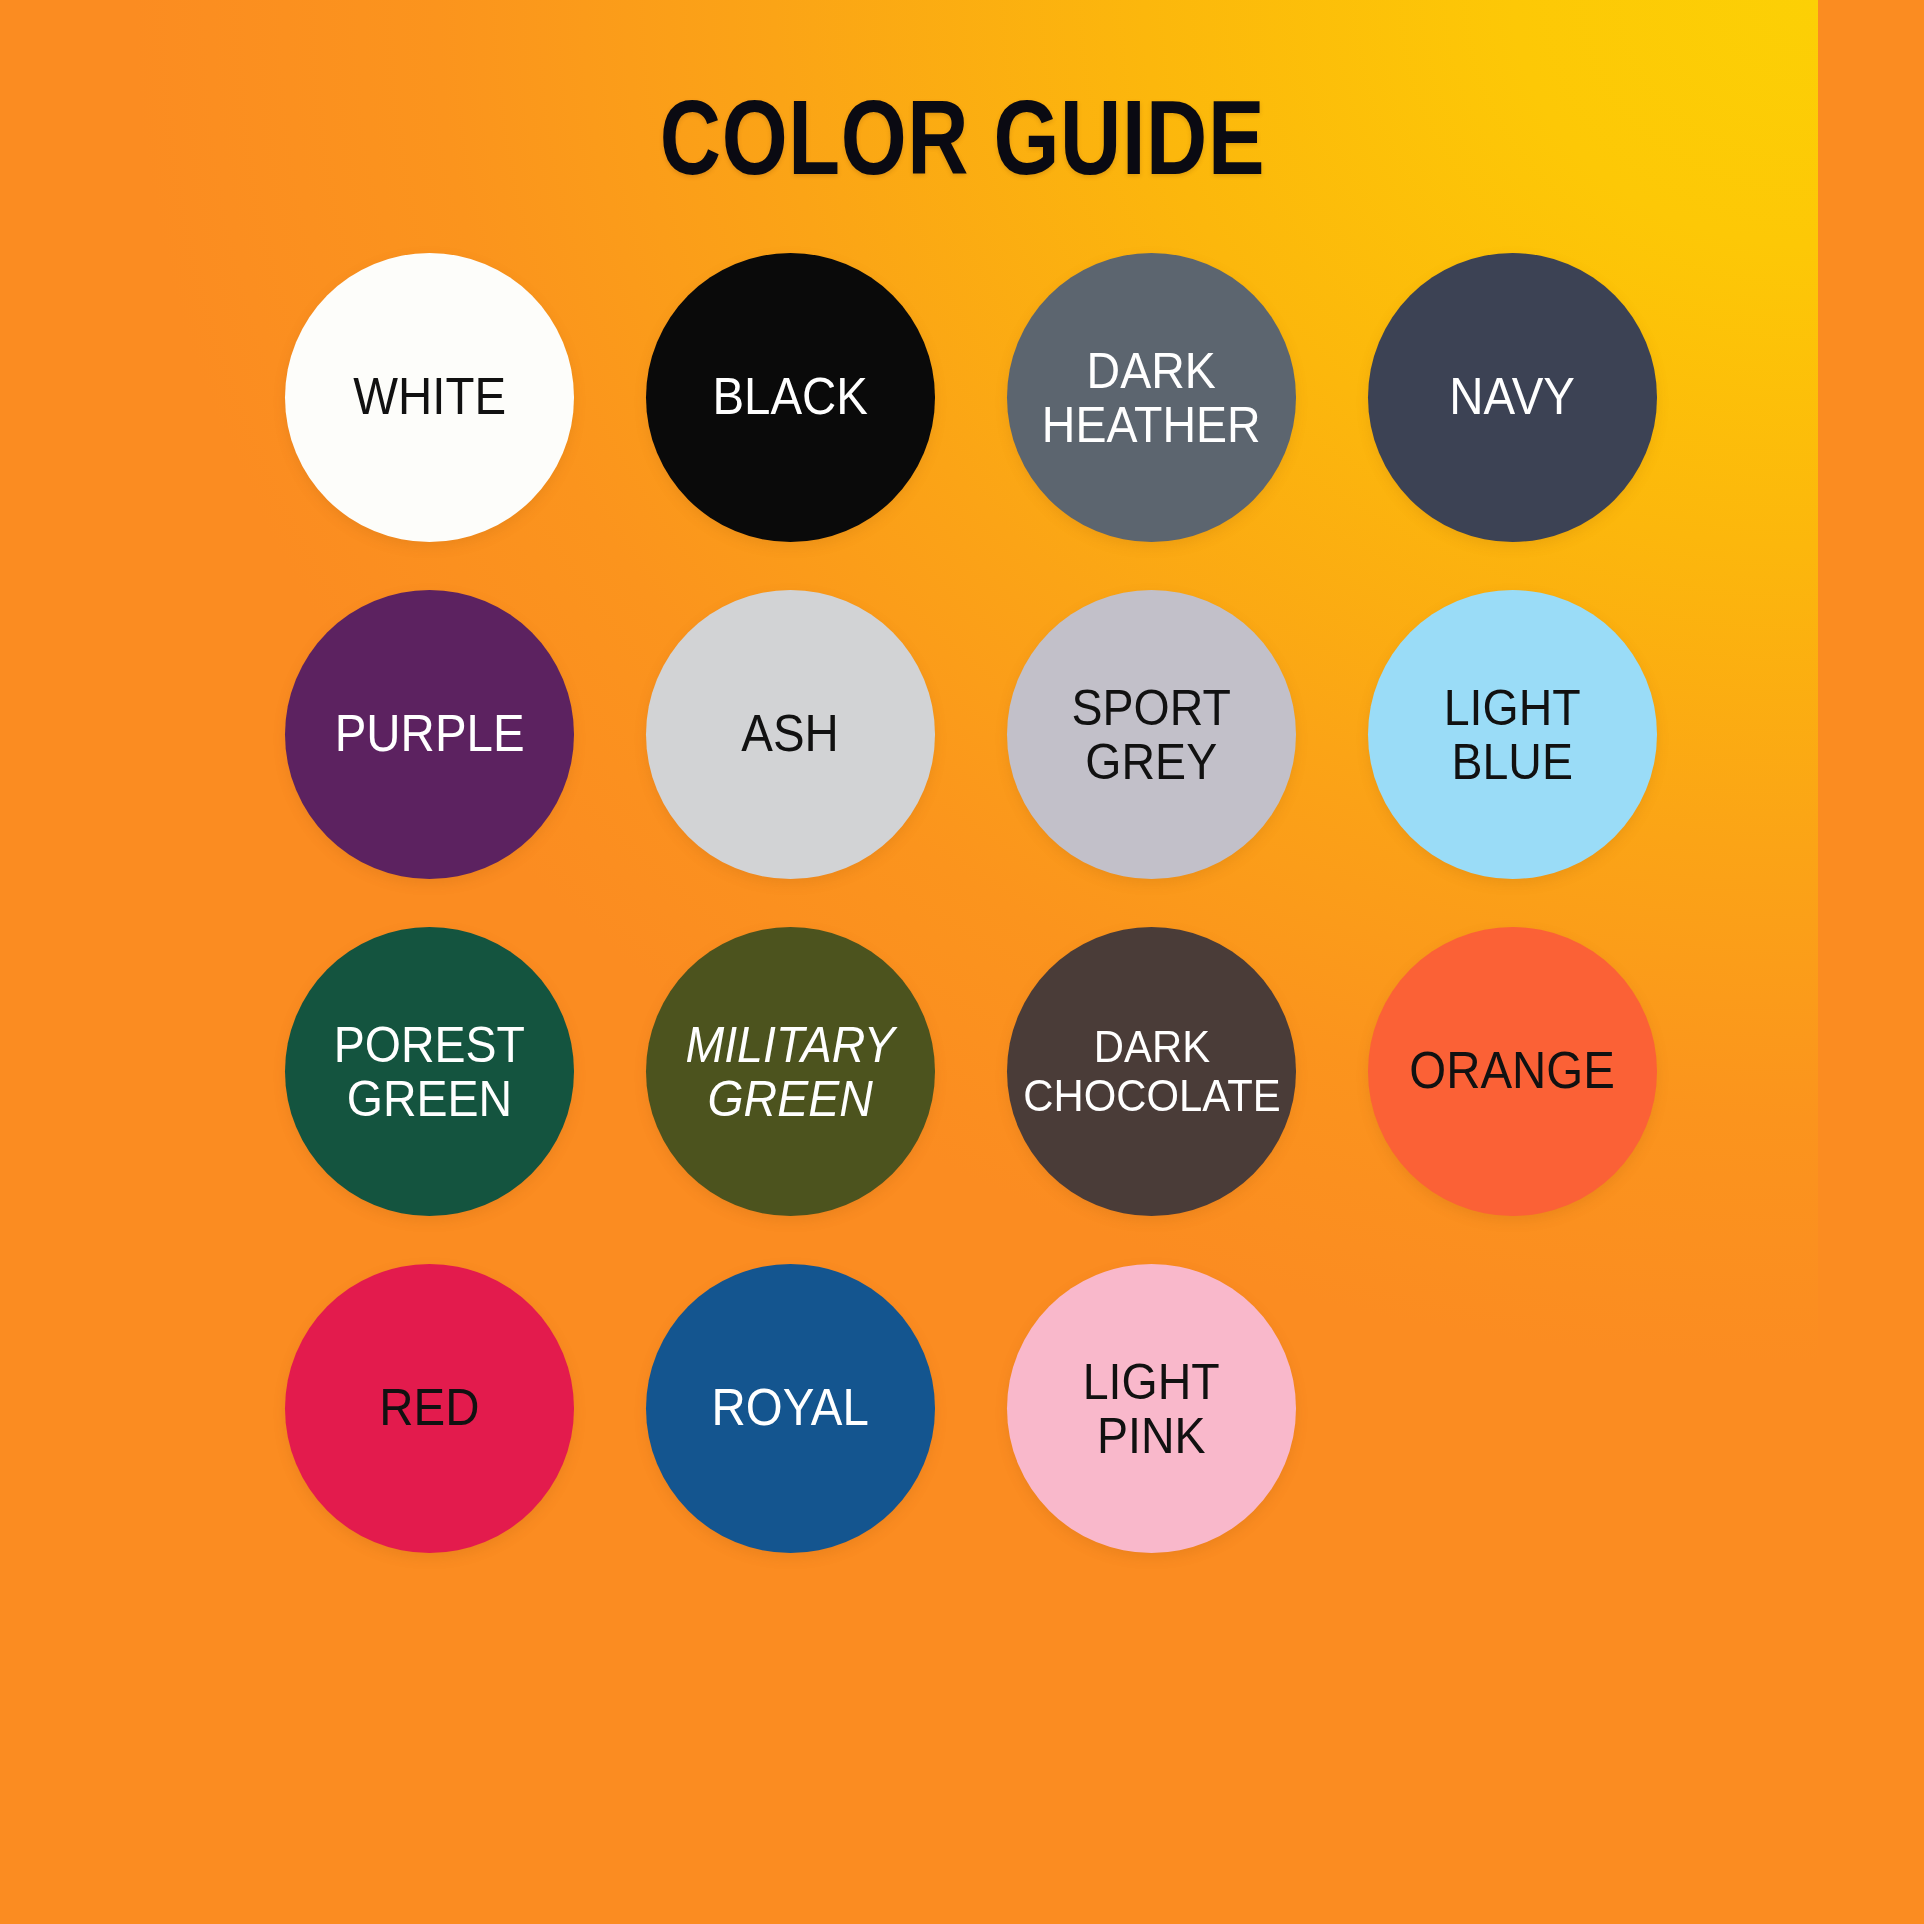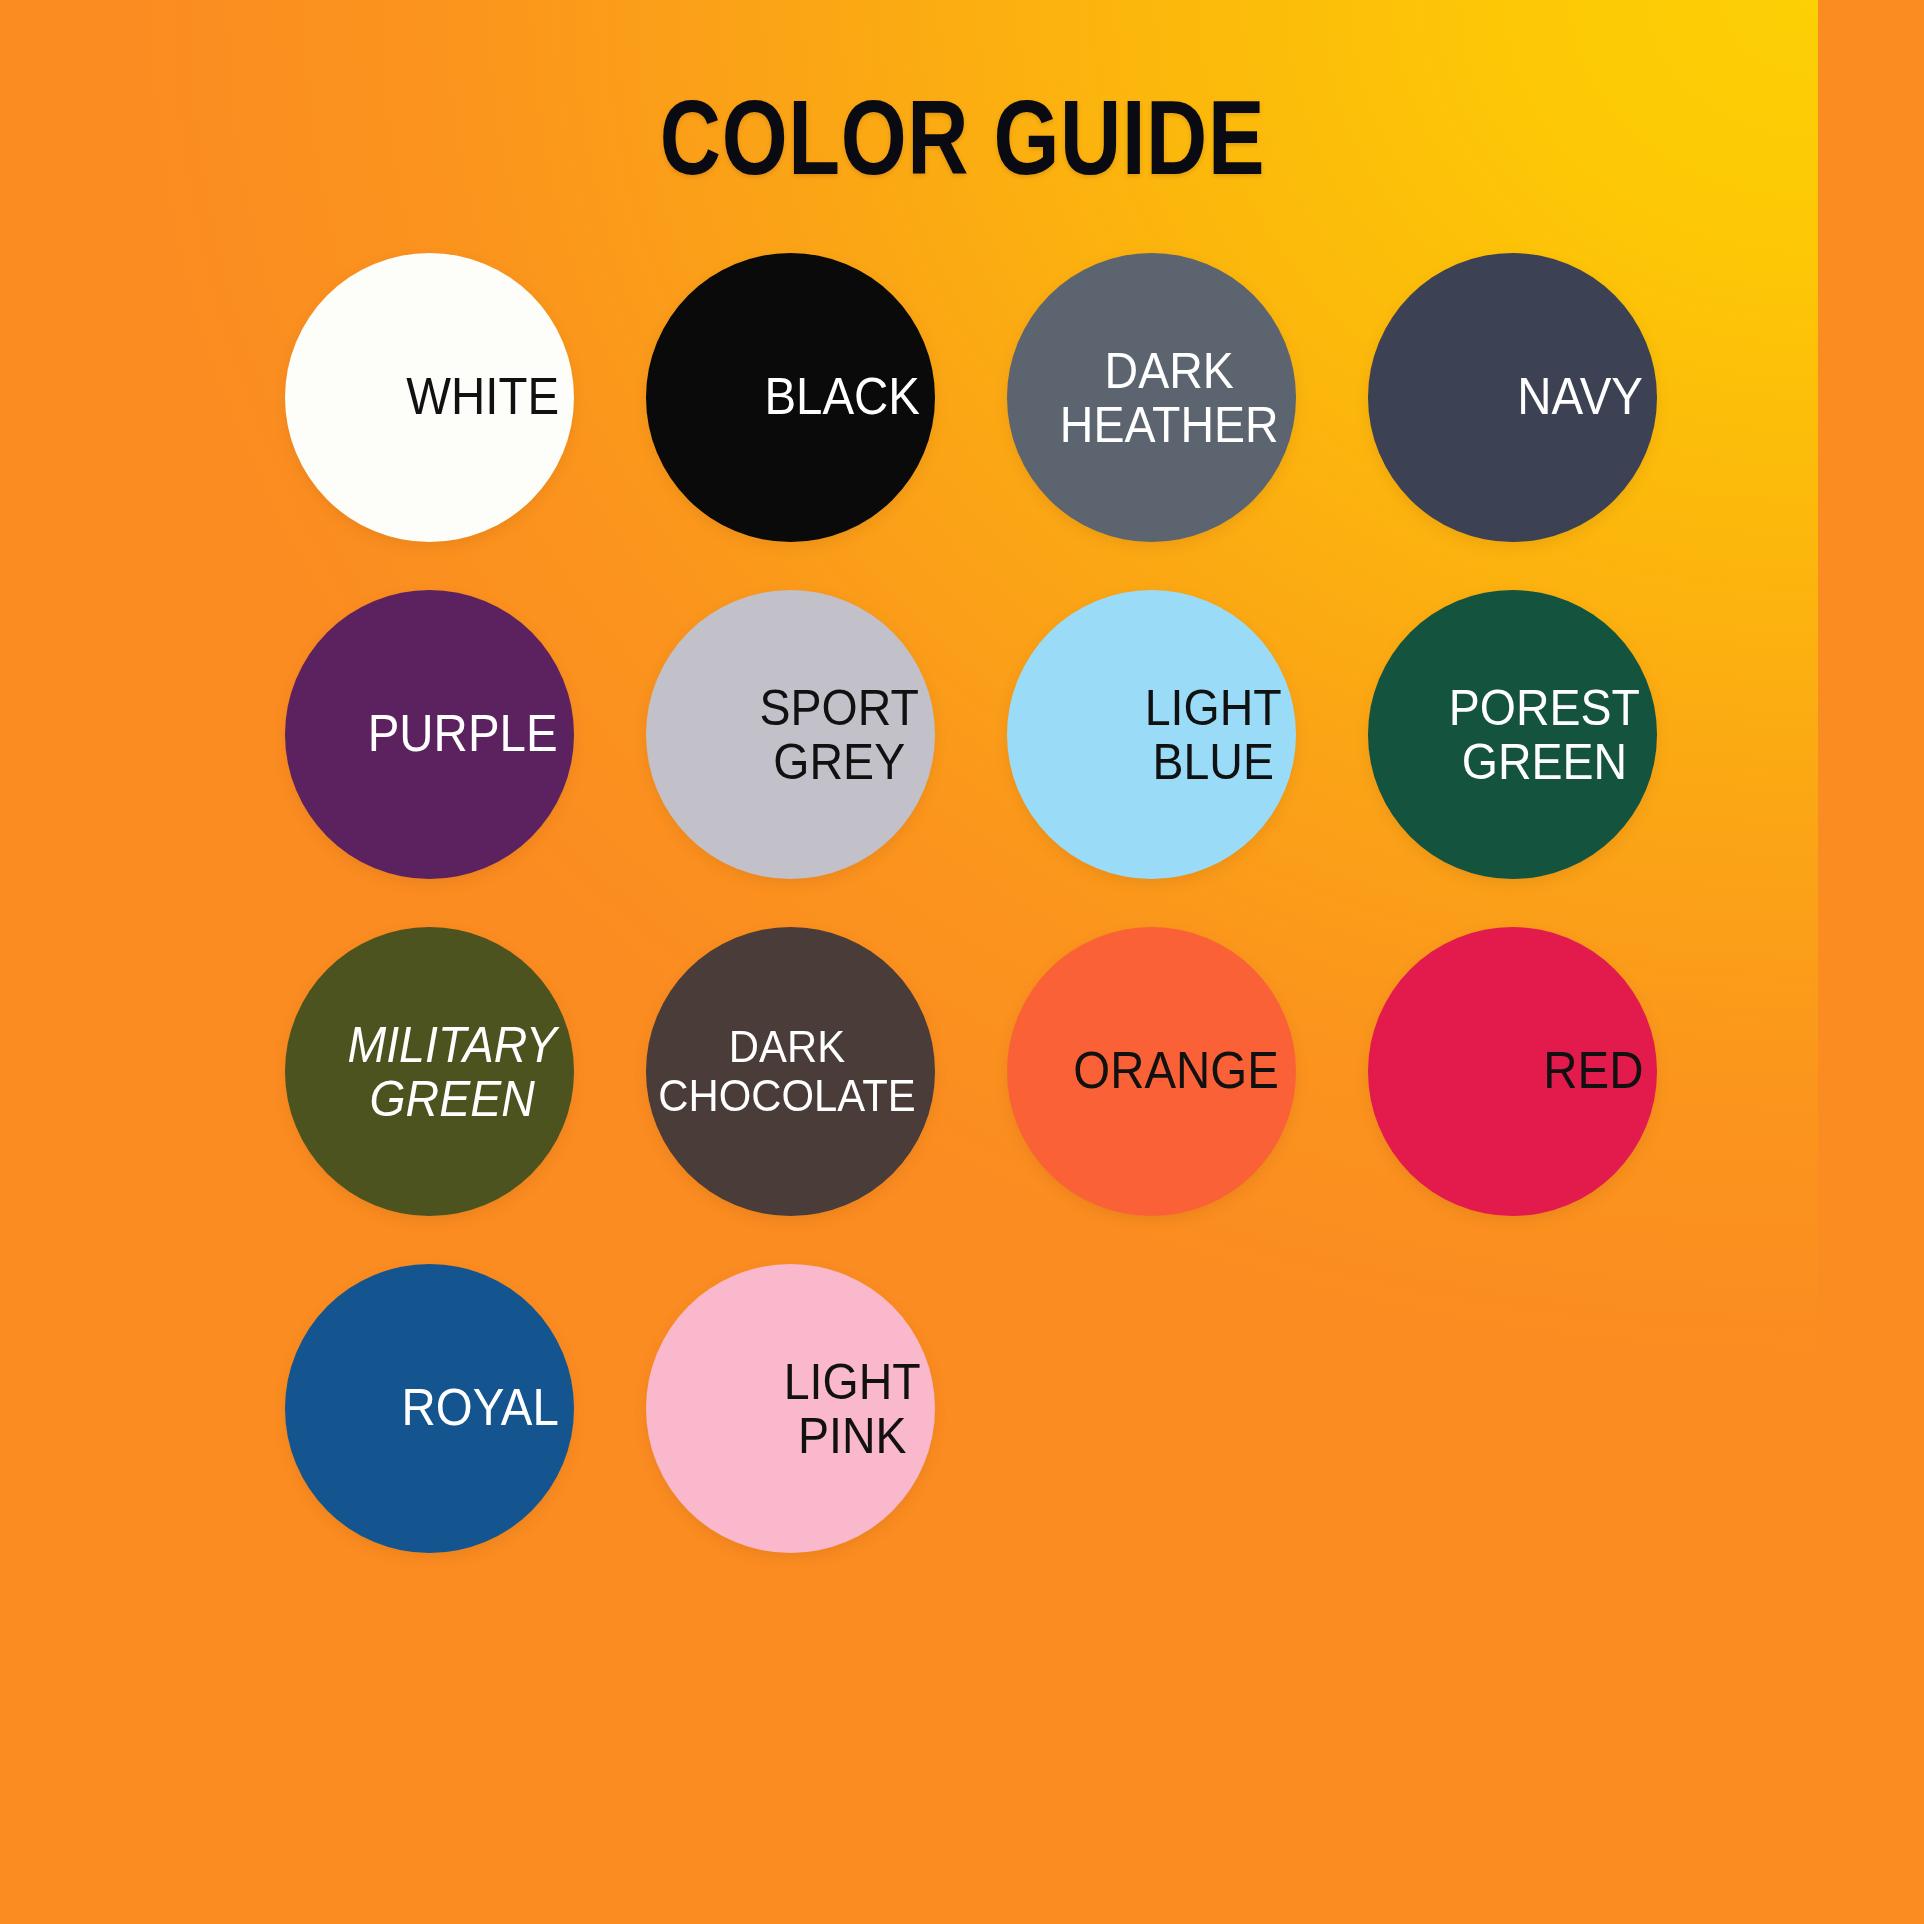--- a/index.html
+++ b/index.html
@@ -58,21 +58,21 @@
     grid-column-gap: 72px;
     grid-row-gap: 48px;
   }
 
   .swatch {
     width: 289px;
     height: 289px;
     border-radius: 50%;
     display: flex;
     align-items: center;
-    justify-content: flex-end;
+    justify-content: center;
     box-sizing: border-box;
     box-shadow: 0 4.8px 13px rgba(130,70,0,0.13);
   }
 
   .swatch.empty {
     background: none;
     box-shadow: none;
   }
 
   .swatch-label {
@@ -116,20 +116,23 @@
       </div>
       <div class="swatch" style="background: rgb(92, 101, 111);">
         <div class="swatch-label two-line" style="color: rgb(255, 255, 255);"><span>DARK</span><br><span>HEATHER</span></div>
       </div>
       <div class="swatch" style="background: rgb(60, 66, 84);">
         <div class="swatch-label" style="color: rgb(255, 255, 255);"><span>NAVY</span></div>
       </div>
       <div class="swatch" style="background: rgb(92, 34, 96);">
         <div class="swatch-label" style="color: rgb(255, 255, 255);"><span>PURPLE</span></div>
       </div>
+      <div class="swatch" style="background: rgb(210, 211, 213);">
+        <div class="swatch-label" style="color: rgb(17, 17, 17);"><span>ASH</span></div>
+      </div>
       <div class="swatch" style="background: rgb(194, 192, 201);">
         <div class="swatch-label two-line" style="color: rgb(17, 17, 17);"><span>SPORT</span><br><span>GREY</span></div>
       </div>
       <div class="swatch" style="background: rgb(154, 220, 247);">
         <div class="swatch-label two-line" style="color: rgb(17, 17, 17);"><span>LIGHT</span><br><span>BLUE</span></div>
       </div>
       <div class="swatch" style="background: rgb(20, 84, 63);">
         <div class="swatch-label two-line" style="color: rgb(255, 255, 255);"><span>POREST</span><br><span>GREEN</span></div>
       </div>
       <div class="swatch" style="background: rgb(76, 83, 30); font-style: italic;">

